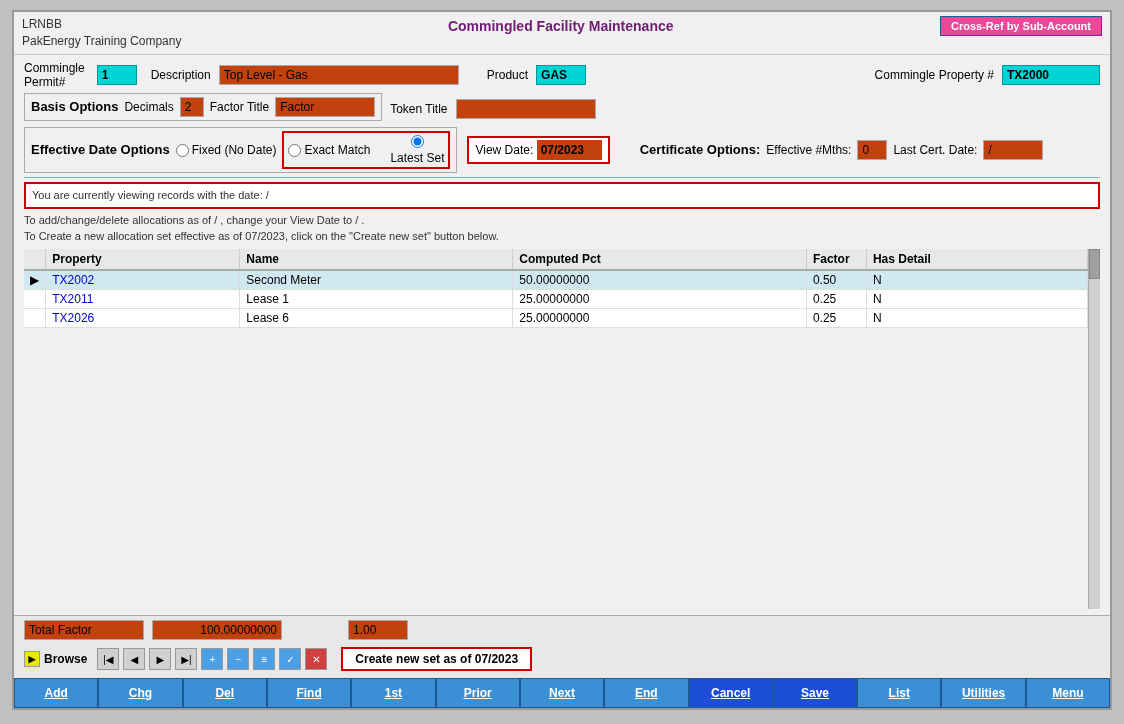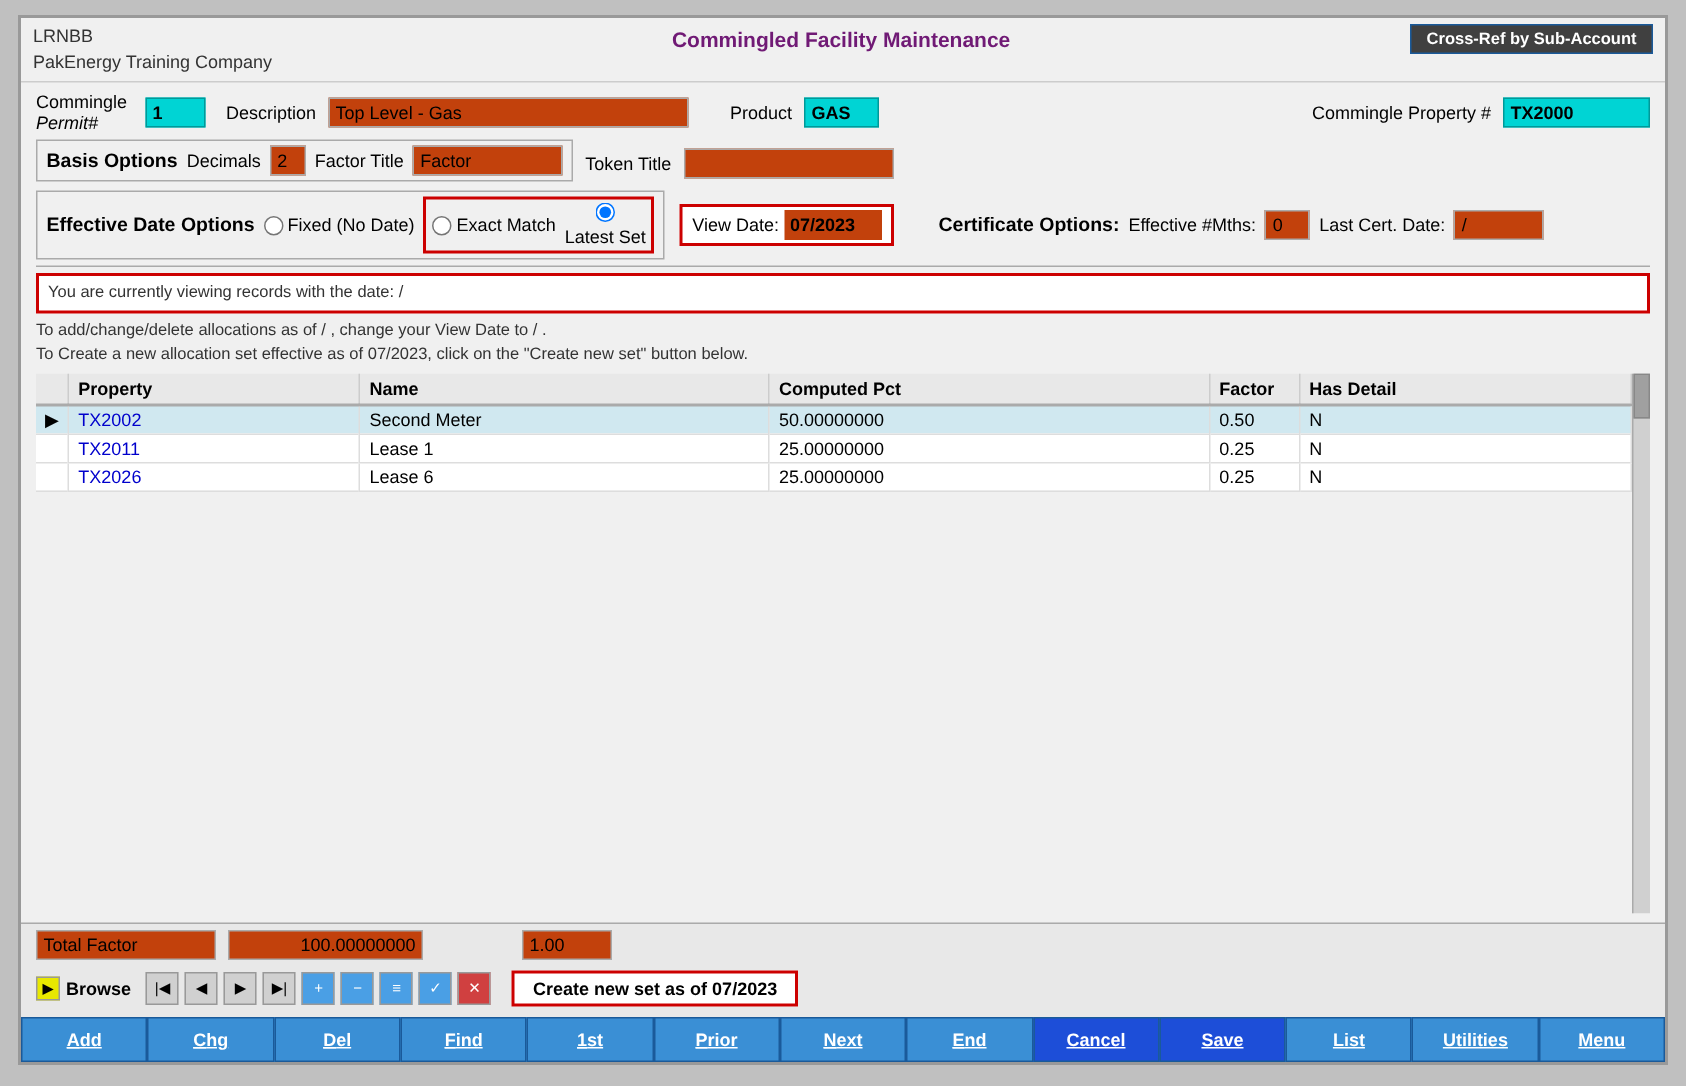--- a/index.html
+++ b/index.html
@@ -20,21 +20,21 @@
       padding: 4px 8px;
       display: flex;
       justify-content: space-between;
       align-items: flex-start;
       border-bottom: 1px solid #ccc;
     }
     .title-bar-left { font-size: 10px; color: #333; line-height: 1.4; }
     .title-bar-center { font-size: 14px; font-weight: bold; color: #701a75; text-align: center; flex: 1; padding-top: 2px; }
     
     .cross-ref-btn {
-      background: #404040;
+      background: #ec4899;
       color: white;
       border: 1px solid #1a5a9a;
       padding: 3px 10px;
       cursor: pointer;
       font-size: 11px;
       font-weight: bold;
     }
     
     .content-area {
       padding: 6px 10px;
@@ -75,21 +75,21 @@
       border: 1px solid #aaa;
       padding: 3px 6px;
       margin-bottom: 3px;
     }
     
     .radio-box-highlighted {
       border: 2px solid #cc0000;
       padding: 2px 4px;
       display: flex;
       align-items: center;
-      gap: 6px;
+      gap: 20px;
     }
     
     .view-date-box {
       border: 2px solid #cc0000;
       padding: 2px 6px;
       background: white;
     }
     
     .info-bar {
       border: 2px solid #cc0000;
@@ -284,21 +284,21 @@
     </div>
     <div class="title-bar-center">Commingled Facility Maintenance</div>
     <button class="cross-ref-btn">Cross-Ref by Sub-Account</button>
   </div>
 
   <div class="content-area">
 
     <div class="form-row">
       <div style="display:flex;flex-direction:column;align-items:flex-start;margin-right:4px;">
         <span style="line-height:1.2;">Commingle</span>
-        <span style="line-height:1.2;font-style:italic;">Permit#</span>
+        <span style="line-height:1.2;">Permit#</span>
       </div>
       <input type="text" class="input-cyan" style="width: 40px;" value="1">
       <span style="margin-left:6px;">Description</span>
       <input type="text" style="width: 240px;" value="Top Level - Gas">
       <span style="margin-left:20px;">Product</span>
       <input type="text" class="input-cyan" style="width: 50px;" value="GAS">
       <span style="flex:1"></span>
       <span>Commingle Property #</span>
       <input type="text" class="input-cyan" style="width: 98px;" value="TX2000">
     </div>

